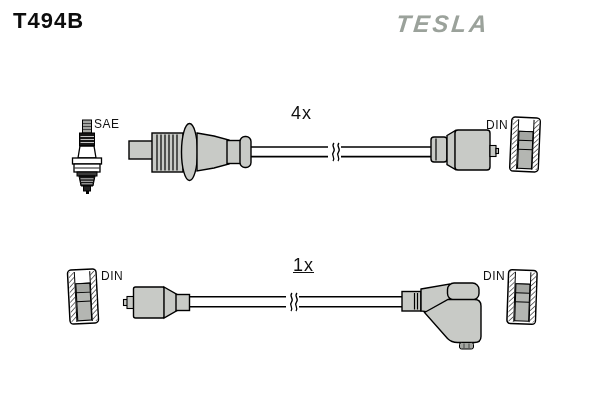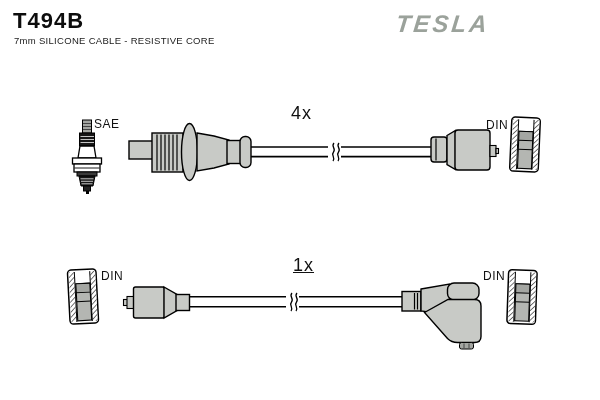--- a/index.html
+++ b/index.html
@@ -147,21 +147,20 @@
       <path d="M424.5,308.5 L448,295.5 L474.5,295.5 Q481,295.5 481,302 L481,332.5 Q481,338.5 474.5,338.5 L457.5,338.5 Q451.5,338.5 447.5,334.5 Z" class="part"></path>
       <rect x="459.5" y="338.5" width="14" height="6.5" rx="2" class="term-band"></rect>
       <line x1="464" y1="339.5" x2="464" y2="344" class="dk"></line>
       <line x1="469" y1="339.5" x2="469" y2="344" class="dk"></line>
     </g>
 
     <use href="#dinterm" transform="translate(507,265) rotate(2,15,28)"></use>
   </svg>
 
   <span class="part-number">T494B</span>
-  <span class="subtitle">7mm SILICONE CABLE - RESISTIVE CORE</span>
   <span class="brand">TESLA</span>
 
   <span class="lbl" style="left:94px;top:113px;">SAE</span>
   <span class="qty" style="left:291px;top:99px;">4x</span>
   <span class="lbl" style="left:486px;top:114px;">DIN</span>
 
   <span class="lbl" style="left:101px;top:265px;">DIN</span>
   <span class="qty" style="left:293px;top:251px;text-decoration:underline;">1x</span>
   <span class="lbl" style="left:483px;top:265px;">DIN</span>
 </div>

